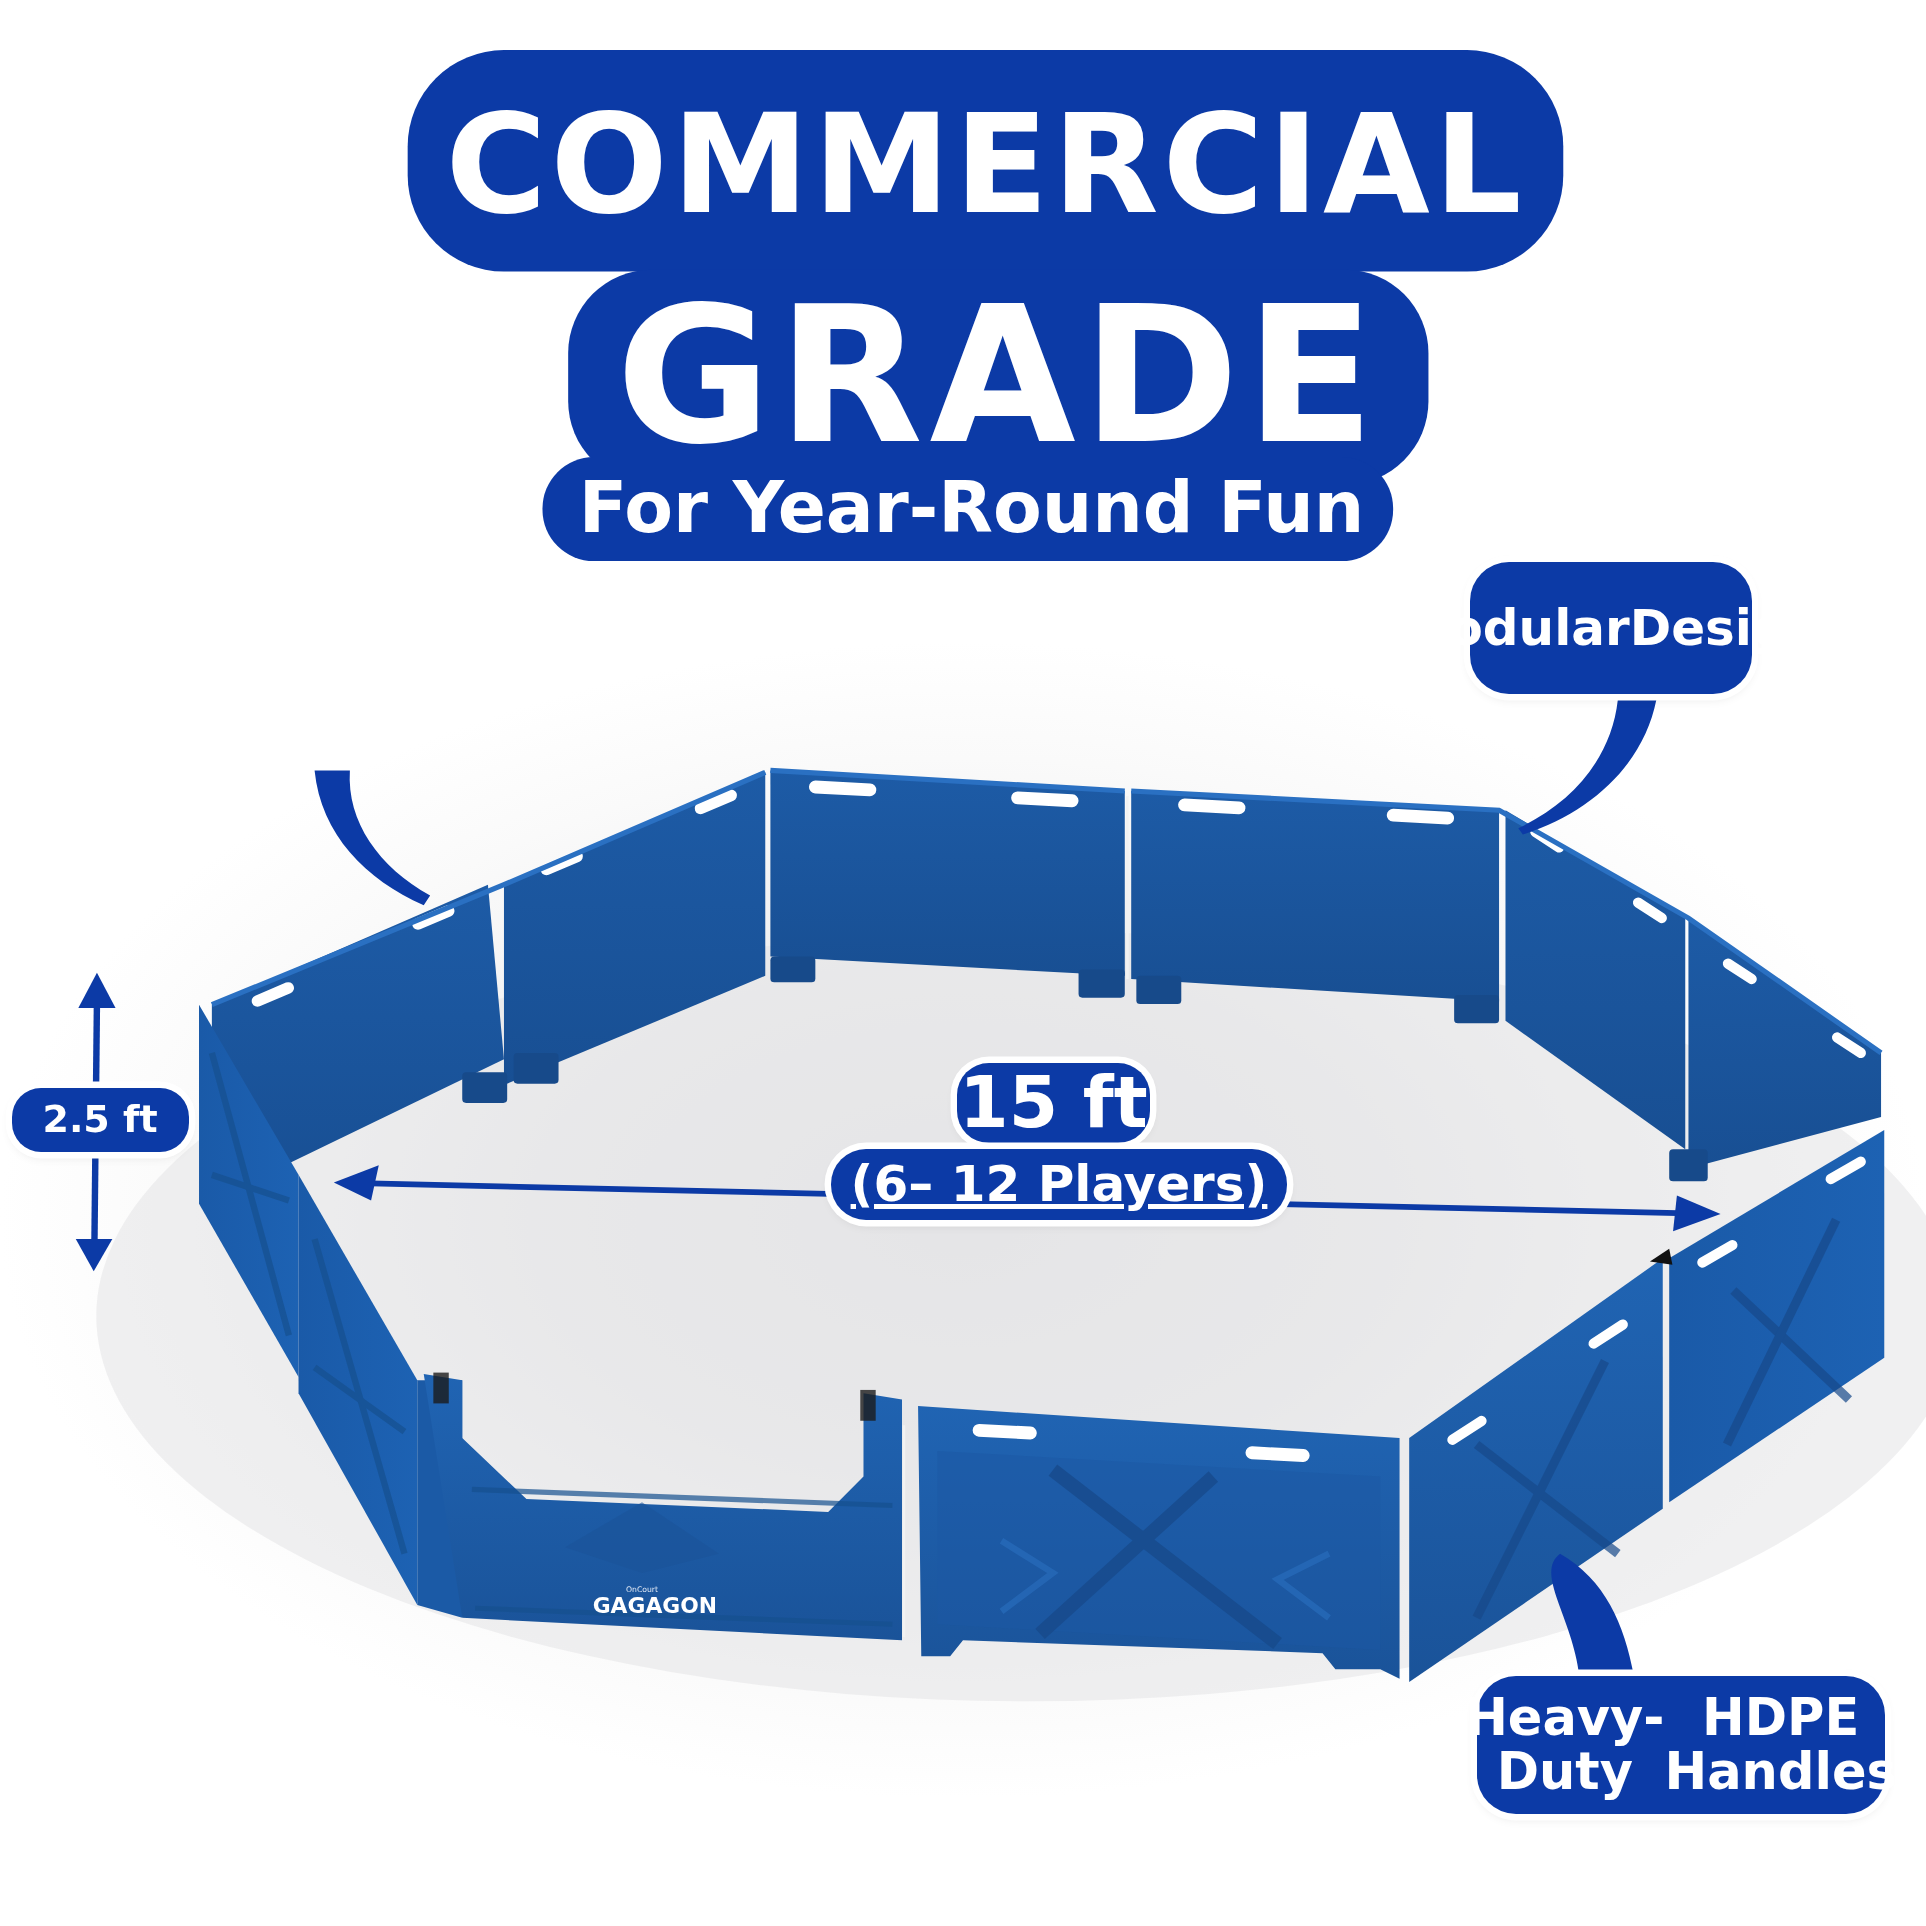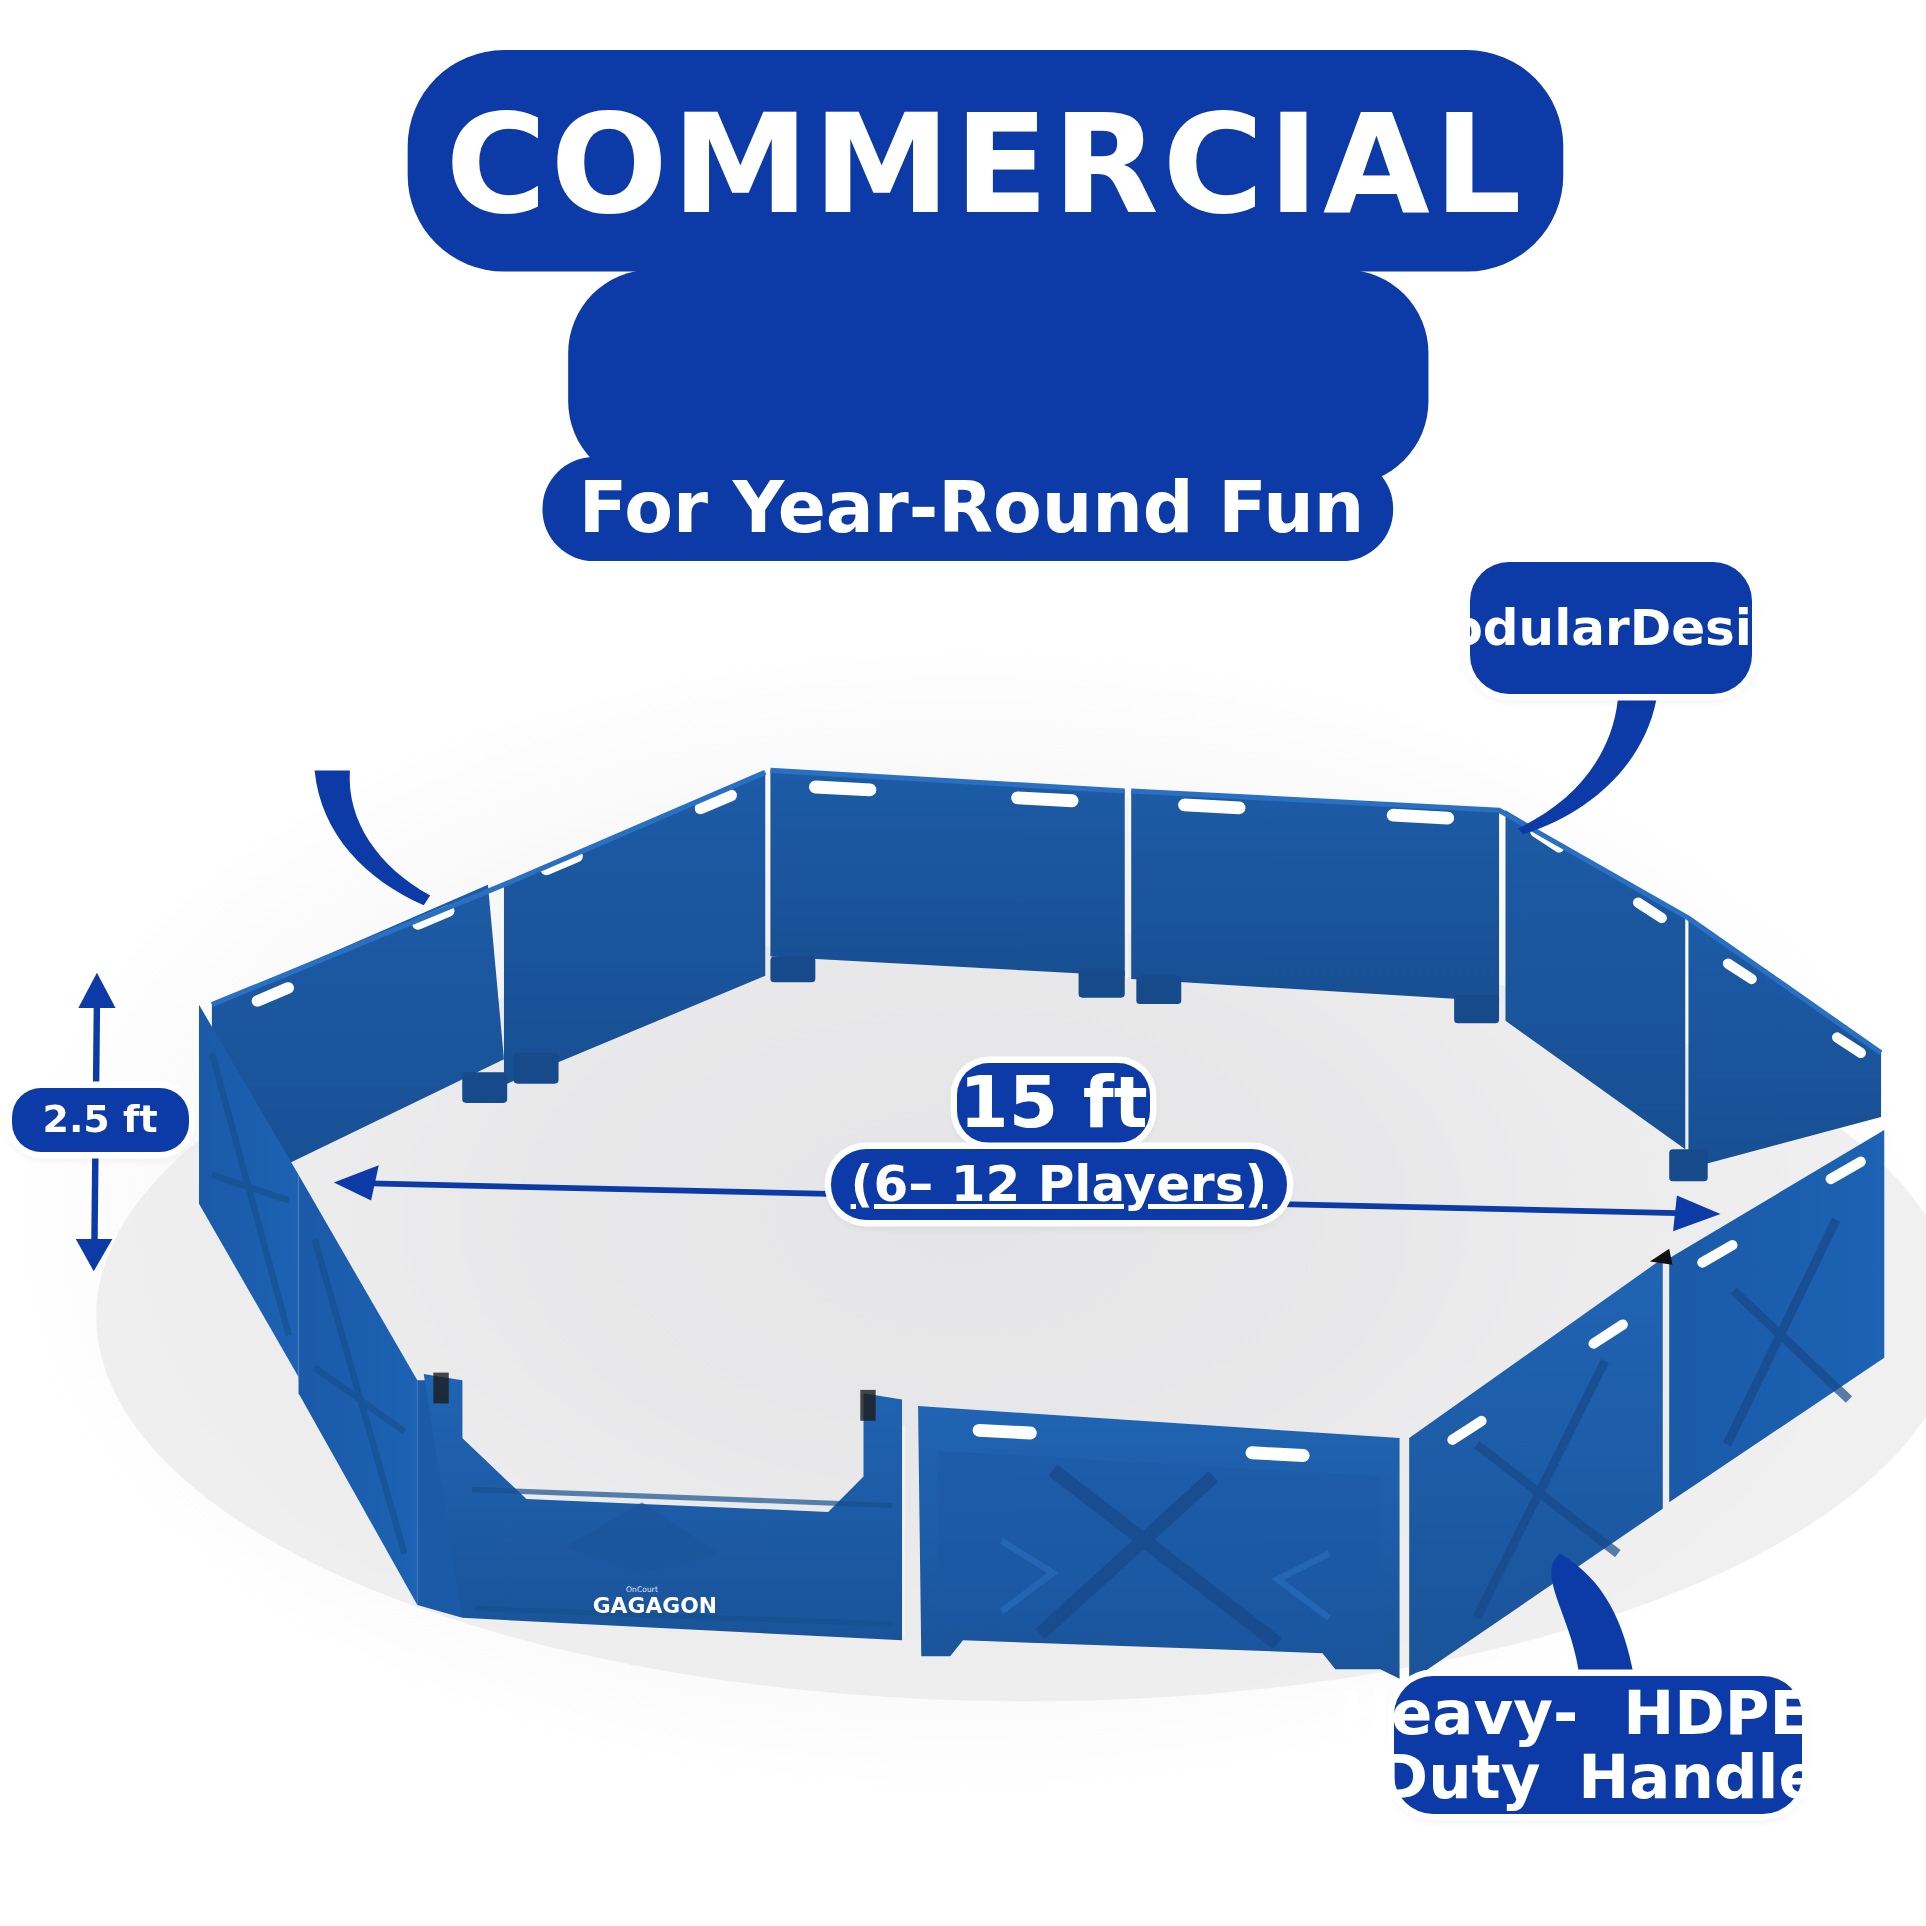--- a/index.html
+++ b/index.html
@@ -174,29 +174,30 @@
       <rect x="815" y="690" width="1385" height="205" rx="95"></rect>
     </g>
     <g fill="#0c3aa6">
       <rect x="635" y="78" width="1800" height="345" rx="150"></rect>
       <rect x="885" y="420" width="1340" height="335" rx="130"></rect>
       <rect x="845" y="712" width="1325" height="162" rx="80"></rect>
     </g>
   </svg>
 
   <div class="blob-text" style="left:411px; top:96px; width:1149px; font-size:138px; letter-spacing:3.9px;">COMMERCIAL</div>
+  <div class="blob-text" style="left:565px; top:282px; width:867px; font-size:189px; letter-spacing:6.4px;">GRADE</div>
   <div class="blob-text" style="left:546px; top:472px; width:851px; font-size:71px; letter-spacing:0px;">For Year-Round Fun</div>
 
 
   <div class="label-box" style="left:1470px; top:562px; width:282px; height:132px; font-size:50px;">
     <span>Modular</span>
     <span>Design</span>
   </div>
 
-  <div class="label-box" style="left:1394px; top:1676px; width:408px; height:138px; font-size:61px;">
+  <div class="label-box" style="left:1477px; top:1676px; width:408px; height:138px; font-size:51px;">
     <span>Heavy-Duty</span>
     <span>HDPE Handles</span>
   </div>
 
   <div class="label-box" style="left:11.6px; top:1088px; width:177px; height:64px; font-size:38px; border-radius:29px;">2.5 ft</div>
 
   <div class="label-box" style="left:957px; top:1063px; width:193px; height:80px; font-size:71px; border-radius:32px;">15 ft</div>
 
   <div class="label-box" style="left:831px; top:1149px; width:456px; height:71px; font-size:50px; border-radius:35px;text-decoration:underline;">(6– 12 Players)</div>
 

